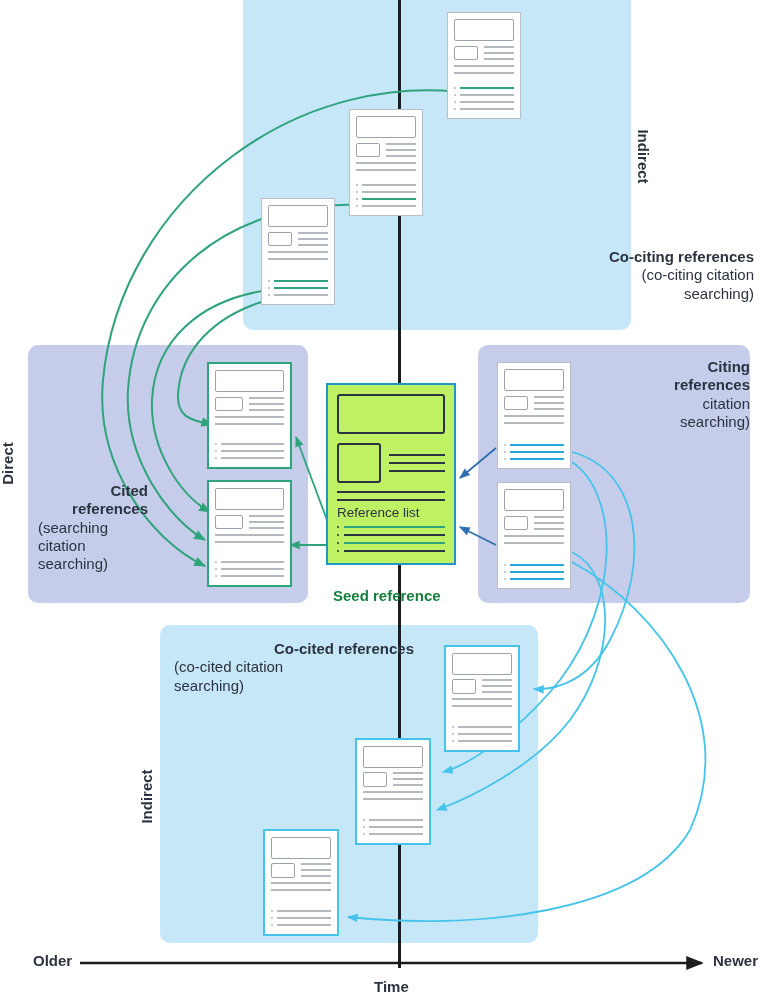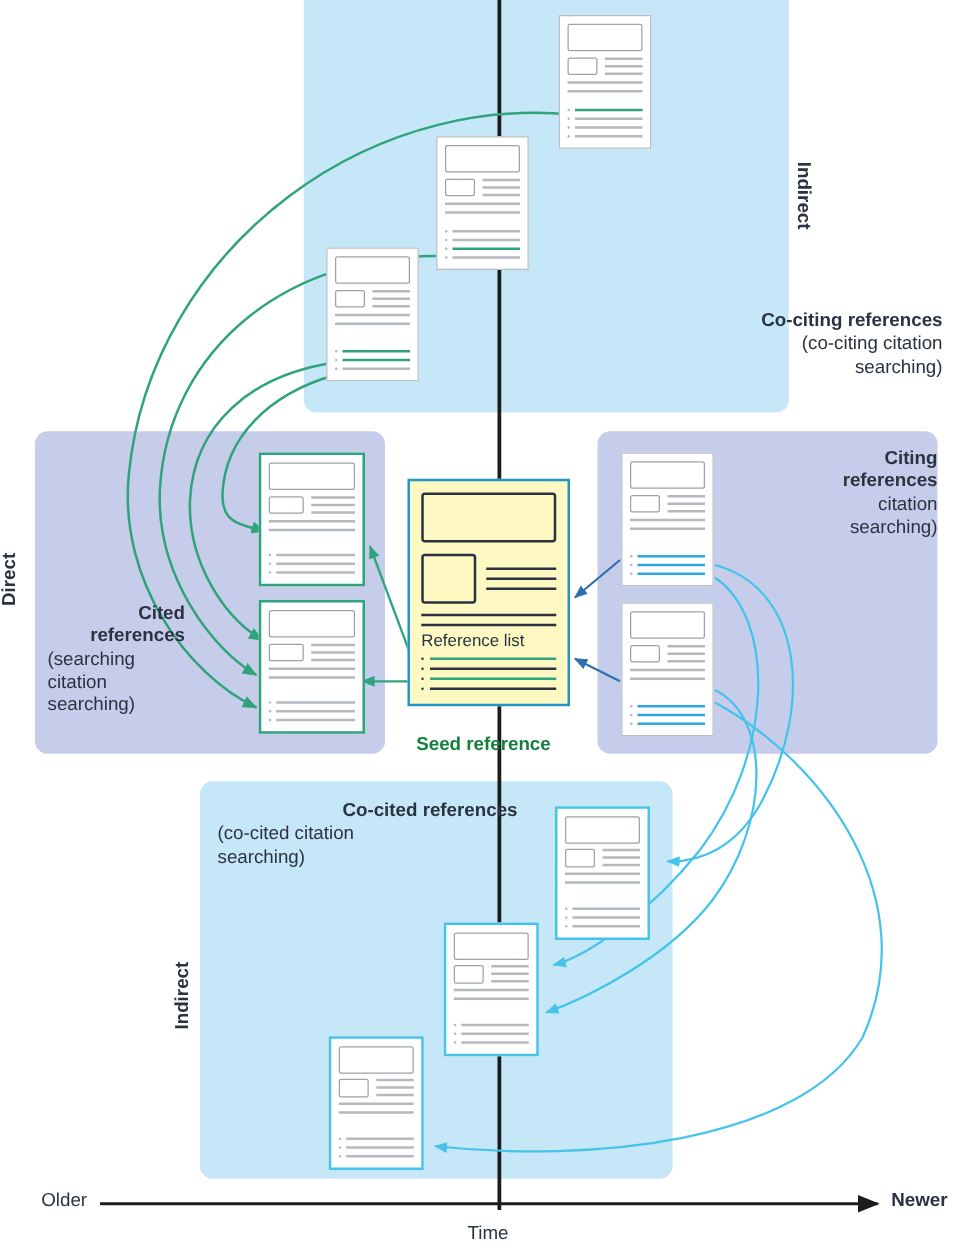--- a/index.html
+++ b/index.html
@@ -23,23 +23,23 @@
 
   
   .rot{position:absolute;font-size:15px;font-weight:bold;color:#2b3340;white-space:nowrap;}
   .rot-direct{left:-14px;top:455px;transform:rotate(-90deg);transform-origin:center;}
   .rot-ind-top{left:616px;top:148px;transform:rotate(90deg);transform-origin:center;}
   .rot-ind-bottom{left:119px;top:788px;transform:rotate(-90deg);transform-origin:center;}
 
   
   .vline{position:absolute;left:398px;top:-4px;width:3px;height:972px;background:#1c1c1c;}
   .axis-wrap{position:absolute;left:0;top:940px;width:768px;height:59px;}
-  .axis-older{position:absolute;left:33px;top:12px;font-size:15px;font-weight:normal;text-align:center;}
+  .axis-older{position:absolute;left:33px;top:12px;font-size:15px;font-weight:bold;text-align:center;}
   .axis-newer{position:absolute;left:713px;top:12px;font-size:15px;font-weight:bold;}
-  .axis-time{position:absolute;left:374px;top:38px;font-size:15px;font-weight:normal;}
+  .axis-time{position:absolute;left:374px;top:38px;font-size:15px;font-weight:bold;}
 
   
   .card{position:absolute;background:#fff;box-sizing:border-box;border:1px solid #b9bec5;}
   .card.g{border:2px solid #2fa37c;}
   .card.c{border:2px solid #45c3ea;}
   .card .inner{position:absolute;left:6px;right:6px;top:6px;bottom:6px;}
   .hdrbox{box-sizing:border-box;border:1.5px solid #9ba2ab;border-radius:2px;height:24%;}
   .row{display:flex;gap:6px;margin-top:7%;height:16%;}
   .thumb{box-sizing:border-box;border:1.5px solid #9ba2ab;border-radius:2px;width:40%;height:100%;}
   .txtlines{flex:1;display:flex;flex-direction:column;justify-content:center;gap:4px;}
@@ -47,21 +47,21 @@
   .wide{margin-top:7%;display:flex;flex-direction:column;gap:5px;}
   .wide i{display:block;height:2px;background:#b4b9c0;}
   .reflist{position:absolute;left:0;right:0;bottom:2%;display:flex;flex-direction:column;gap:5px;}
   .refrow{display:flex;align-items:center;gap:4px;}
   .refrow b{width:2px;height:2px;background:#b4b9c0;border-radius:50%;display:block;flex:none;}
   .refrow i{flex:1;height:2px;background:#b4b9c0;display:block;}
   .refrow.green i{background:#2fa37c;height:2px;}
   .refrow.blue i{background:#29a8df;height:2px;}
 
   
-  .seed{position:absolute;left:326px;top:383px;width:130px;height:182px;background:#fef9c3;border:2px solid #2196c9;box-sizing:border-box;}
+  .seed{position:absolute;left:326px;top:383px;width:130px;height:182px;background:#bef264;border:2px solid #2196c9;box-sizing:border-box;}
   .seed .sinner{position:absolute;left:9px;right:9px;top:9px;bottom:8px;}
   .seed .shdr{box-sizing:border-box;border:2px solid #2b3340;border-radius:3px;height:40px;}
   .seed .srow{display:flex;gap:8px;margin-top:9px;height:40px;}
   .seed .sthumb{box-sizing:border-box;border:2px solid #2b3340;border-radius:3px;width:44px;height:40px;}
   .seed .slines{flex:1;display:flex;flex-direction:column;justify-content:center;gap:6px;}
   .seed .slines i{display:block;height:2px;background:#2b3340;}
   .seed .swide{margin-top:8px;display:flex;flex-direction:column;gap:6px;}
   .seed .swide i{display:block;height:2px;background:#2b3340;}
   .seed .slabel{font-size:13.5px;color:#2b3340;margin-top:5px;line-height:1.1;}
   .seed .sref{margin-top:5px;display:flex;flex-direction:column;gap:6px;}

